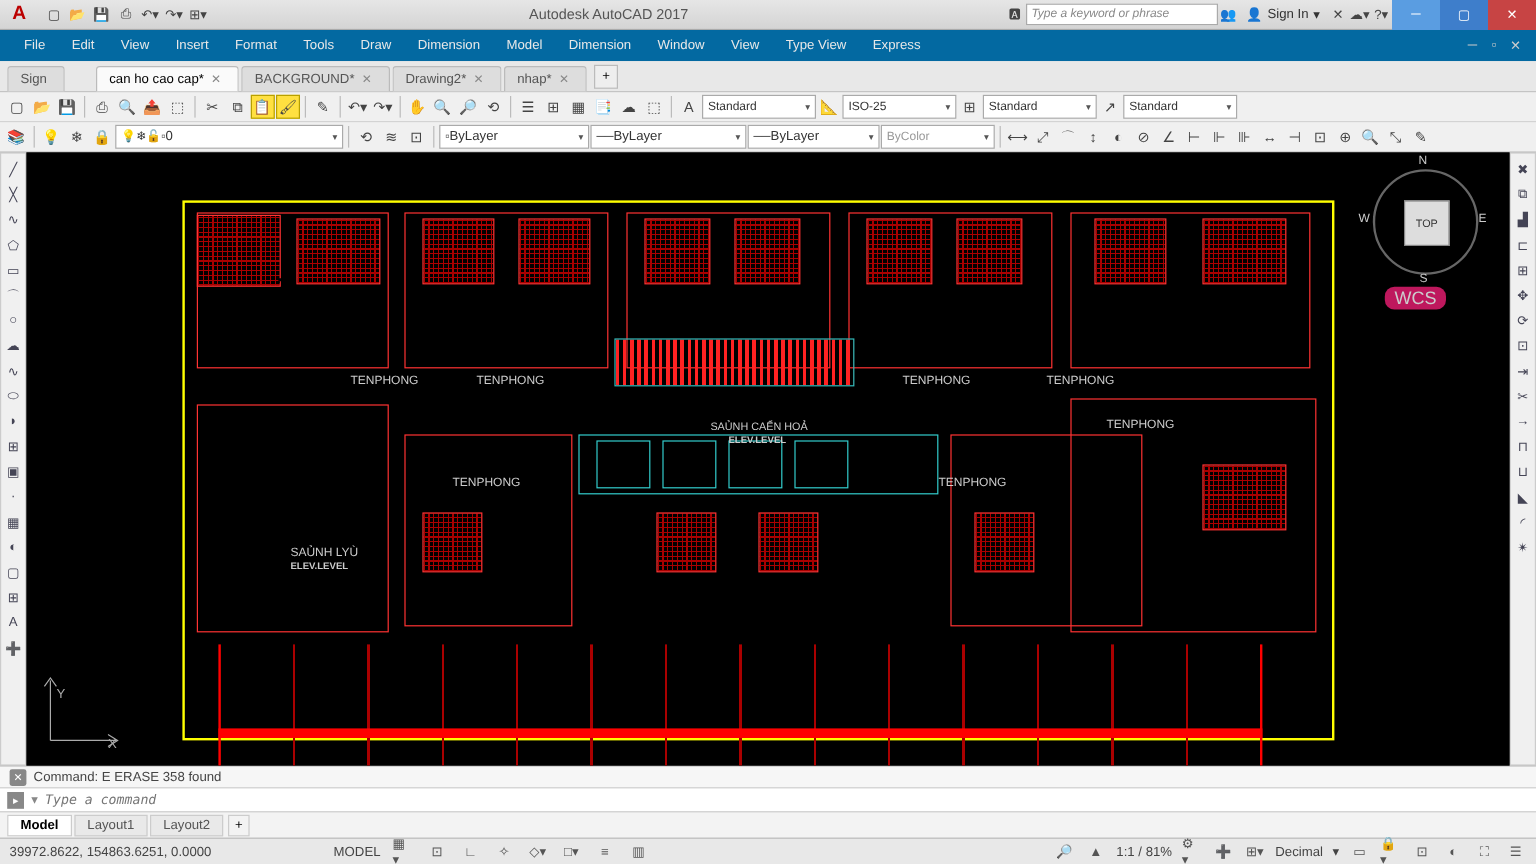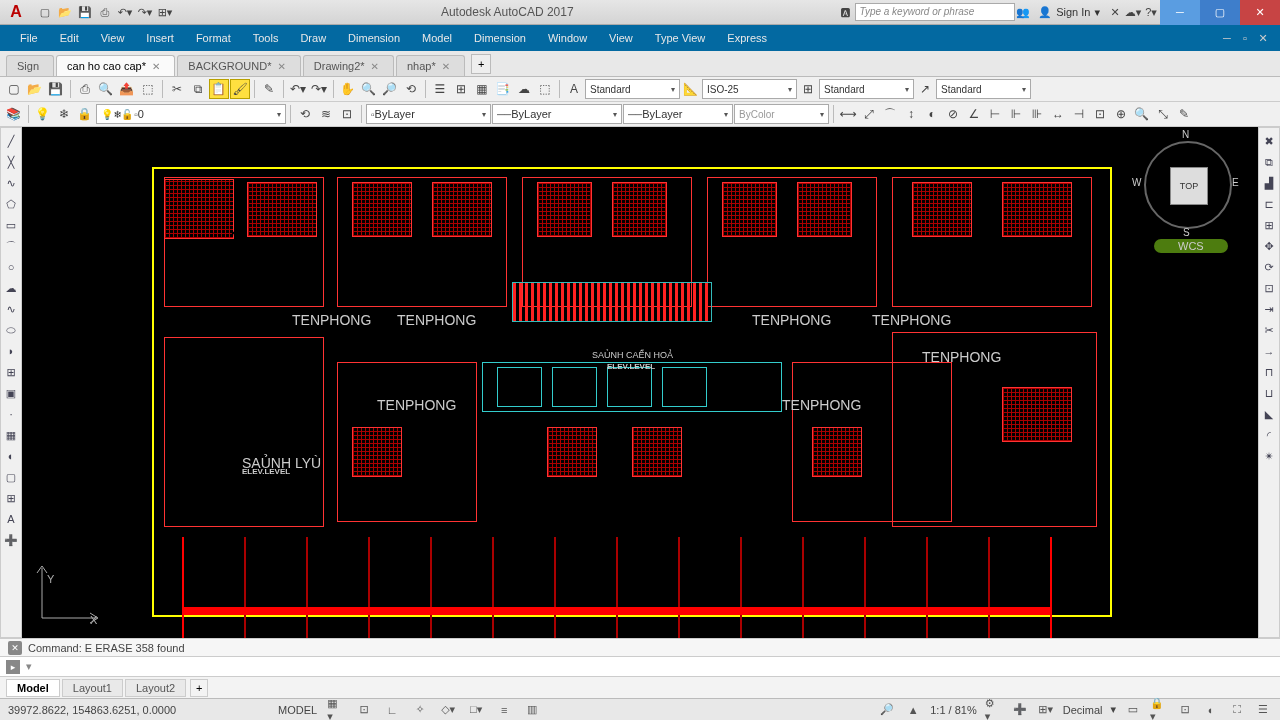--- a/index.html
+++ b/index.html
@@ -12,51 +12,51 @@
 .titlebar .search { width:160px; height:18px; border:1px solid #aaa; background:#fff; padding:0 4px; color:#888; font-style:italic; font-size:10px; line-height:16px;}
 .titlebar .signin{ margin:0 6px; display:flex; align-items:center; gap:4px; color:#333; }
 .titlebar .wbtn{ width:40px; height:25px; display:flex;align-items:center;justify-content:center;color:#fff;}
 .wmin{background:#5a9de1;} .wmax{background:#3e7ecb;} .wclose{background:#c74444;}
 .menubar{ height:26px; background:#0369a1; display:flex; align-items:center; padding:0 10px; gap:2px; }
 .menubar .mitem{ color:#e8e8e8; padding:2px 10px; cursor:pointer; font-size:11px;}
 .menubar .wctl{ margin-left:auto; display:flex; gap:4px;}
 .menubar .wctl span{color:#ccc;cursor:pointer;width:14px;text-align:center;}
 .doctabs{ height:26px; background:#e8e8e8; display:flex; align-items:flex-end; border-bottom:1px solid #bbb; padding-left:6px;}
 .doctabs .tab{ padding:4px 14px 4px 10px; background:#ddd; border:1px solid #bbb; border-bottom:none; margin-right:2px; display:flex;align-items:center;gap:6px; color:#555; border-radius:3px 3px 0 0; cursor:pointer;}
-.doctabs .tab.active{ background:#fafafa; color:#000;}
+.doctabs .tab.active{ background:#fafafa; color:#000;margin-left:24px;}
 .doctabs .tab .x{ color:#888; font-size:10px;}
 .doctabs .plus{ width:20px;height:20px;border:1px solid #bbb;background:#eee;display:flex;align-items:center;justify-content:center;margin-left:4px;margin-bottom:2px;cursor:pointer;}
 .toolbar{ height:25px; background:#f0f0f0; border-bottom:1px solid #ccc; display:flex; align-items:center; padding:0 4px; gap:1px;}
 .toolbar .tbtn{ width:20px;height:20px;display:flex;align-items:center;justify-content:center;cursor:pointer;color:#444;border:1px solid transparent;font-size:12px;}
 .toolbar .tbtn.hl{background:#ffe040;border:1px solid #b8a000;}
 .toolbar .sep{width:1px;height:18px;background:#bbb;margin:0 3px;}
 .toolbar .drop{height:20px;border:1px solid #aaa;background:#fff;padding:0 4px;display:flex;align-items:center;min-width:80px;font-size:10px;color:#333;}
 .toolbar .drop::after{content:"▾";margin-left:auto;color:#555;font-size:8px;}
 .workarea{ flex:1; display:flex; position:relative; background:#333;}
 .lefttool,.righttool{ width:22px; background:#f0f0f0; border:1px solid #ccc; display:flex; flex-direction:column; padding-top:4px; gap:3px; align-items:center;}
 .lefttool .vb,.righttool .vb{ width:18px;height:18px;display:flex;align-items:center;justify-content:center;cursor:pointer;color:#445;font-size:11px;}
 .canvas{ flex:1; background:#000; position:relative; overflow:hidden;}
 
 .fp{position:absolute;left:130px;top:40px;width:960px;height:450px;}
 .fp .outer{position:absolute;inset:0;border:2px solid #ff0;}
 .room{position:absolute;border:1px solid #f33;}
-.roomtext{position:absolute;color:#ccc;font-size:14px;font-family:Arial;white-space:nowrap;}
+.roomtext{position:absolute;color:#ccc;font-size:10px;font-family:Arial;white-space:nowrap;}
 .stair{position:absolute;background:repeating-linear-gradient(90deg,#f22 0 3px,transparent 3px 6px);border:1px solid #3bb;}
 .balcony{position:absolute;left:30px;top:370px;width:870px;height:110px;background:repeating-linear-gradient(90deg,transparent 0 60px,#a00 60px 62px);border:2px solid #f00;border-top:none;}
 .balcrail{position:absolute;left:30px;top:440px;width:870px;height:8px;background:#f00;}
 .ucs{position:absolute;left:10px;bottom:8px;color:#aaa;}
 .ucs .y{position:absolute;left:15px;bottom:45px;}
 .ucs .x{position:absolute;left:58px;bottom:4px;}
 .ucs svg{stroke:#aaa;fill:none;}
 .viewcube{position:absolute;right:20px;top:8px;width:100px;height:120px;}
 .viewcube .ring{width:88px;height:88px;border:2px solid #666;border-radius:50%;position:absolute;left:6px;top:6px;}
 .viewcube .cube{position:absolute;left:32px;top:32px;width:38px;height:38px;background:#ddd;border:1px solid #888;display:flex;align-items:center;justify-content:center;font-size:9px;color:#333;}
 .viewcube .lbl{position:absolute;color:#ccc;font-size:10px;}
 .viewcube .n{left:44px;top:-6px;} .viewcube .s{left:45px;top:92px;} .viewcube .w{left:-6px;top:42px;} .viewcube .e{left:94px;top:42px;}
-.viewcube .wcs{position:absolute;left:16px;top:104px;background:#4d7c0f;color:#ccc;border-radius:8px;padding:1px 24px;font-size:11px;}
+.viewcube .wcs{position:absolute;left:16px;top:104px;background:#be185d;color:#ccc;border-radius:8px;padding:1px 8px;font-size:15px;}
 .cmdhist{height:18px;background:#f6f6f6;border-top:1px solid #ccc;padding:1px 8px;color:#444;font-family:Consolas,monospace;font-size:11px;display:flex;align-items:center;gap:6px;}
 .cmdhist .gx{width:14px;height:14px;background:#888;color:#fff;display:flex;align-items:center;justify-content:center;font-size:9px;border-radius:2px;}
 .cmdline{height:20px;background:#fff;border-top:1px solid #ccc;display:flex;align-items:center;padding:0 6px;gap:6px;}
 .cmdline .prompt{width:14px;height:14px;background:#888;color:#fff;display:flex;align-items:center;justify-content:center;font-size:9px;}
 .cmdline input{flex:1;border:none;outline:none;font-family:Consolas,monospace;font-style:italic;color:#999;font-size:11px;}
 .bottabs{height:22px;background:#f3f3f3;border-top:1px solid #ccc;display:flex;align-items:center;padding-left:6px;}
 .bottabs .bt{padding:2px 10px;border:1px solid #ccc;background:#e9e9e9;margin-right:2px;cursor:pointer;font-size:11px;color:#555;}
 .bottabs .bt.active{background:#fff;color:#000;font-weight:bold;}
 .bottabs .bp{width:18px;height:18px;border:1px solid #ccc;display:flex;align-items:center;justify-content:center;margin-left:2px;}
 .statusbar{height:22px;background:#e8e8e8;border-top:1px solid #bbb;display:flex;align-items:center;padding:0 8px;gap:10px;font-size:10px;color:#444;}
@@ -339,20 +339,21 @@
 </div>
 
 <div class="cmdhist">
   <span class="gx">✕</span>
   <span>Command: E ERASE 358 found</span>
 </div>
 
 <div class="cmdline">
   <div class="prompt">▸</div>
   <span style="color:#888">▾</span>
+  <input placeholder="Type a command" style="">
 </div>
 
 <div class="bottabs">
   <div class="bt active">Model</div>
   <div class="bt">Layout1</div>
   <div class="bt">Layout2</div>
   <div class="bp">+</div>
 </div>
 
 <div class="statusbar">

